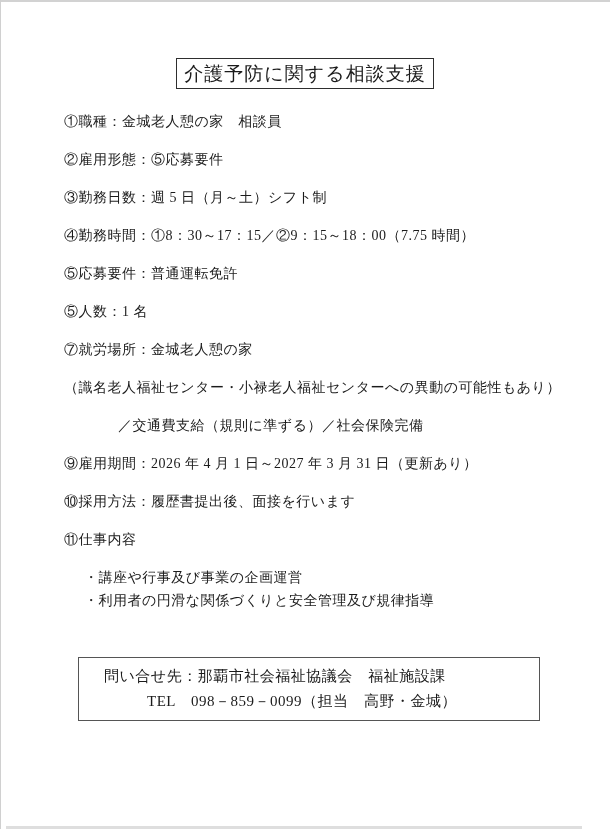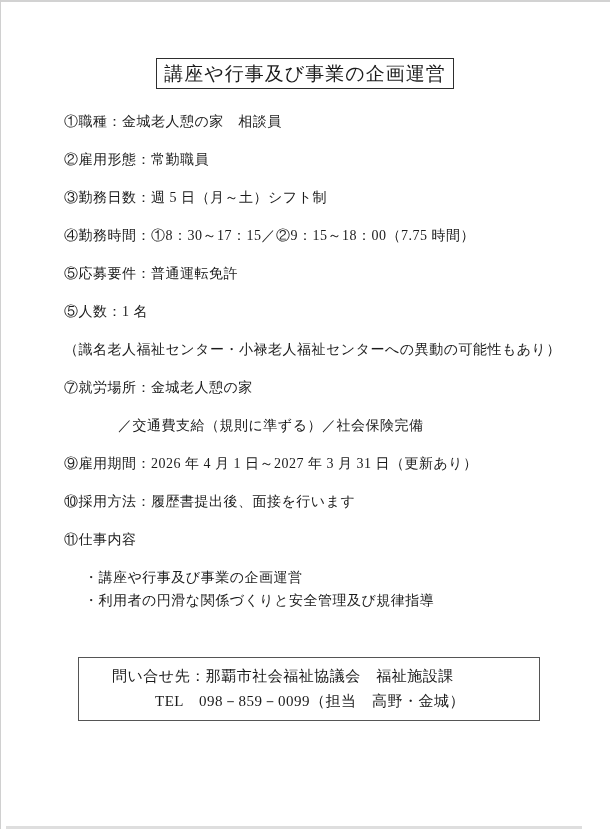--- a/index.html
+++ b/index.html
@@ -35,52 +35,52 @@
   }
   .line.indent { padding-left:54px; }
   .line.gap-before { margin-top:0; }
   .line.bullet { margin-bottom:3px; padding-left:20px; }
 
   .contact-box {
     margin:46px 0 0 14px;
     width:462px;
     border:1px solid #555555;
     box-sizing:border-box;
-    padding:6px 0 6px 33px;
+    padding:6px 0 6px 25px;
   }
   .contact-line {
     margin:0;
     font-size:15px; line-height:25px;
     letter-spacing:0.5px;
     white-space:nowrap;
   }
   .contact-line.tel { margin-left:43px; }
 </style>
 </head>
 <body>
 
 <div class="edge-top"></div>
 <div class="edge-left"></div>
 <div class="edge-bottom"></div>
 
 <div class="page">
 
   <div class="title-wrap">
-    <span class="doc-title">講座や行事及び事業の企画運営</span>
+    <span class="doc-title">介護予防に関する相談支援</span>
   </div>
 
   <div>
     <p class="line">①職種：金城老人憩の家　相談員</p>
-    <p class="line">②雇用形態：常勤職員</p>
+    <p class="line">②雇用形態：⑤応募要件</p>
     <p class="line">③勤務日数：週 5 日（月～土）シフト制</p>
     <p class="line">④勤務時間：①8：30～17：15／②9：15～18：00（7.75 時間）</p>
     <p class="line">⑤応募要件：普通運転免許</p>
     <p class="line">⑤人数：1 名</p>
+    <p class="line">⑦就労場所：金城老人憩の家</p>
     <p class="line">（識名老人福祉センター・小禄老人福祉センターへの異動の可能性もあり）</p>
-    <p class="line">⑦就労場所：金城老人憩の家</p>
     <p class="line indent">／交通費支給（規則に準ずる）／社会保険完備</p>
     <p class="line">⑨雇用期間：2026 年 4 月 1 日～2027 年 3 月 31 日（更新あり）</p>
     <p class="line">⑩採用方法：履歴書提出後、面接を行います</p>
     <p class="line gap-before">⑪仕事内容</p>
     <p class="line bullet">・講座や行事及び事業の企画運営</p>
     <p class="line bullet">・利用者の円滑な関係づくりと安全管理及び規律指導</p>
   </div>
 
   <div class="contact-box">
     <p class="contact-line">問い合せ先：那覇市社会福祉協議会　福祉施設課</p>

